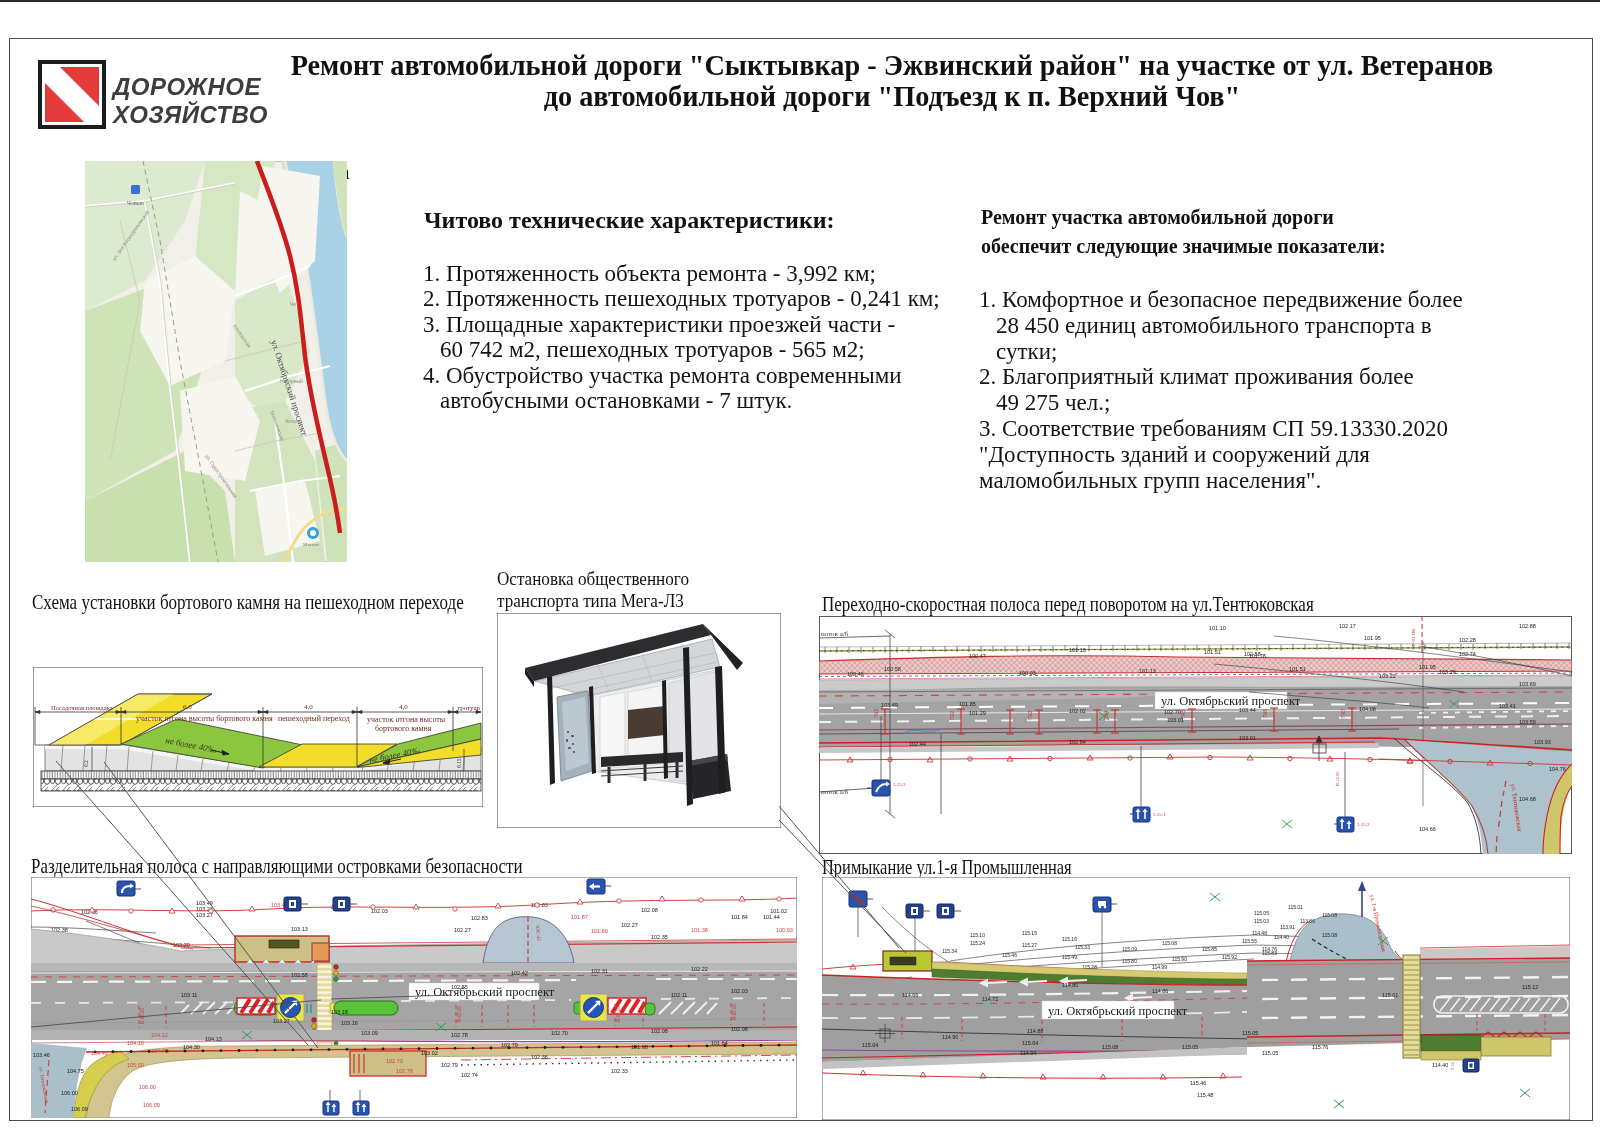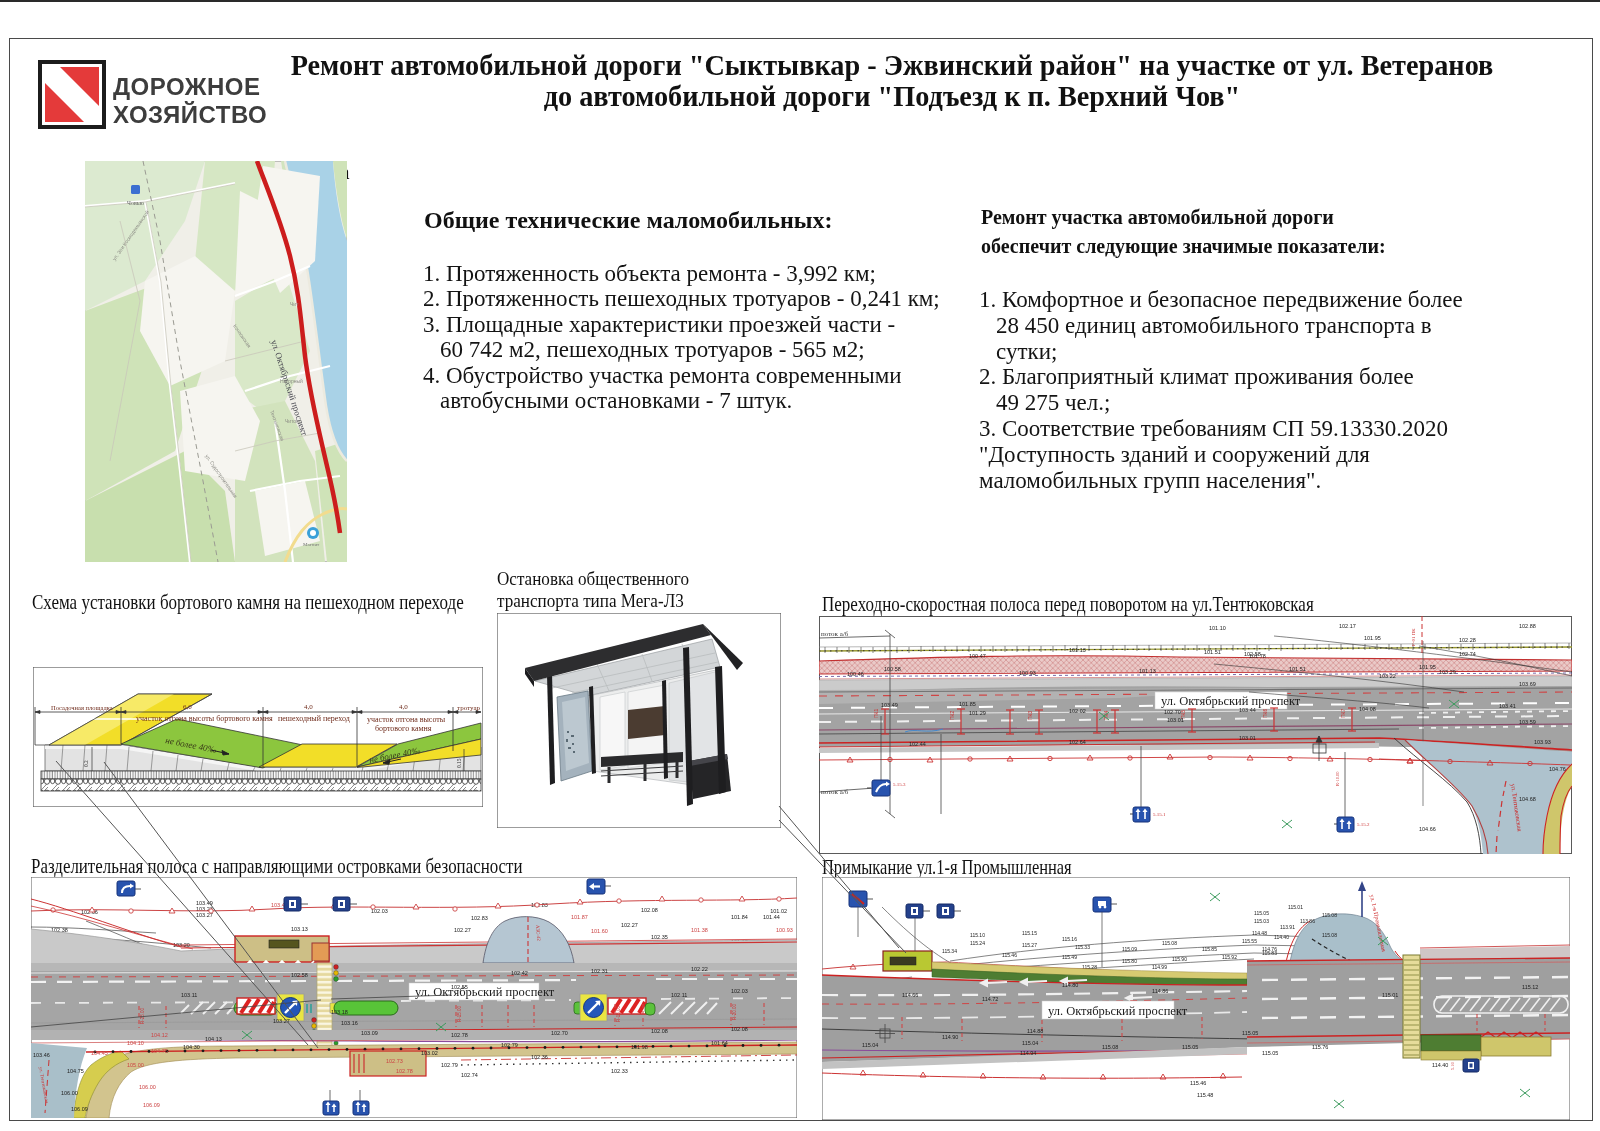--- a/index.html
+++ b/index.html
@@ -17,21 +17,21 @@
 <div class="abs" style="left:9px;top:38px;width:1582px;height:1081px;border:1px solid #4a4a4a;"></div>
 
 <div class="abs" style="left:38px;top:60px;width:68px;height:69px;">
 <svg width="68" height="69" viewBox="0 0 68 69">
 <rect x="2" y="2" width="64" height="65" fill="#ffffff" stroke="#1c1c1c" stroke-width="4"></rect>
 <polygon points="22,7 61,7 61,46" fill="#e43a3a"></polygon>
 <polygon points="7,23 46,62 7,62" fill="#e43a3a"></polygon>
 </svg>
 </div>
 
-<div class="abs" style="left:113px;top:73px;font-family:'Liberation Sans',sans-serif;font-weight:bold;font-size:24px;line-height:28px;color:#3d3d3d;letter-spacing:0.5px;">ДОРОЖНОЕ<br>ХОЗЯЙСТВО</div>
+<div class="abs" style="left:113px;top:73px;font-family:'Liberation Sans',sans-serif;font-weight:bold;font-size:24px;line-height:28px;color:#3d3d3d;letter-spacing:0.5px;font-style:italic;">ДОРОЖНОЕ<br>ХОЗЯЙСТВО</div>
 
 <div class="abs" style="left:262px;top:50px;width:1260px;text-align:center;font-weight:bold;font-size:29px;line-height:31px;color:#111;white-space:nowrap;transform:scaleX(0.975);transform-origin:50% 0;">
       <span style="display:block;">Ремонт автомобильной дороги "Сыктывкар - Эжвинский район" на участке от ул. Ветеранов</span>
       <span style="display:block;">до автомобильной дороги "Подъезд к п. Верхний Чов"</span>
     </div>
 
 <div class="abs dtitle" style="left:87px;top:137px;margin-top:23px;">Схема расположения объекта</div>
 
 <div class="abs" style="left:85px;top:161px;width:262px;height:401px;">
 <svg width="262" height="401" viewBox="0 0 262 401">
@@ -95,21 +95,21 @@
 <text x="148" y="165" transform="rotate(55 148 165)">Кочпонская</text>
 <text x="185" y="250" transform="rotate(70 185 250)">Тентюковская</text>
 <text x="120" y="295" transform="rotate(55 120 295)">ул. Судостроительная</text>
 <text x="205" y="145">Чит</text>
 <text x="195" y="222">Нагорный</text>
 <text x="200" y="262">Читово</text>
 </g>
 </svg>
 </div>
 
-<div class="abs" style="left:424px;top:207px;font-weight:bold;font-size:24px;color:#111;">Общие технические маломобильных:</div>
+<div class="abs" style="left:424px;top:207px;font-weight:bold;font-size:24px;color:#111;">Читово технические характеристики:</div>
 
 <div class="abs" style="left:423px;top:261px;width:520px;font-size:23px;line-height:25.4px;color:#141414;">1. Протяженность объекта ремонта - 3,992 км;<br>2. Протяженность пешеходных тротуаров - 0,241 км;<br>3. Площадные характеристики проезжей части -<br><span style="margin-left:17px;">60 742 м2, пешеходных тротуаров - 565 м2;</span><br>4. Обустройство участка ремонта современными<br><span style="margin-left:17px;">автобусными остановками - 7 штук.</span></div>
 
 <div class="abs" style="left:981px;top:203px;font-weight:bold;font-size:20px;line-height:29px;color:#111;">Ремонт участка автомобильной дороги<br>обеспечит следующие значимые показатели:</div>
 
 <div class="abs" style="left:979px;top:287px;width:520px;font-size:23px;line-height:25.8px;color:#141414;">1. Комфортное и безопасное передвижение более<br><span style="margin-left:17px;">28 450 единиц автомобильного транспорта в</span><br><span style="margin-left:17px;">сутки;</span><br>2. Благоприятный климат проживания более<br><span style="margin-left:17px;">49 275 чел.;</span><br>3. Соответствие требованиям СП 59.13330.2020<br>"Доступность зданий и сооружений для<br>маломобильных групп населения".</div>
 
 <div class="abs dtitle" style="left:32px;top:590px;transform:scaleX(0.81);transform-origin:0 0;">Схема установки бортового камня на пешеходном переходе</div>
 
 <div class="abs" id="curb" style="left:33px;top:622px;margin-top:45px;">

